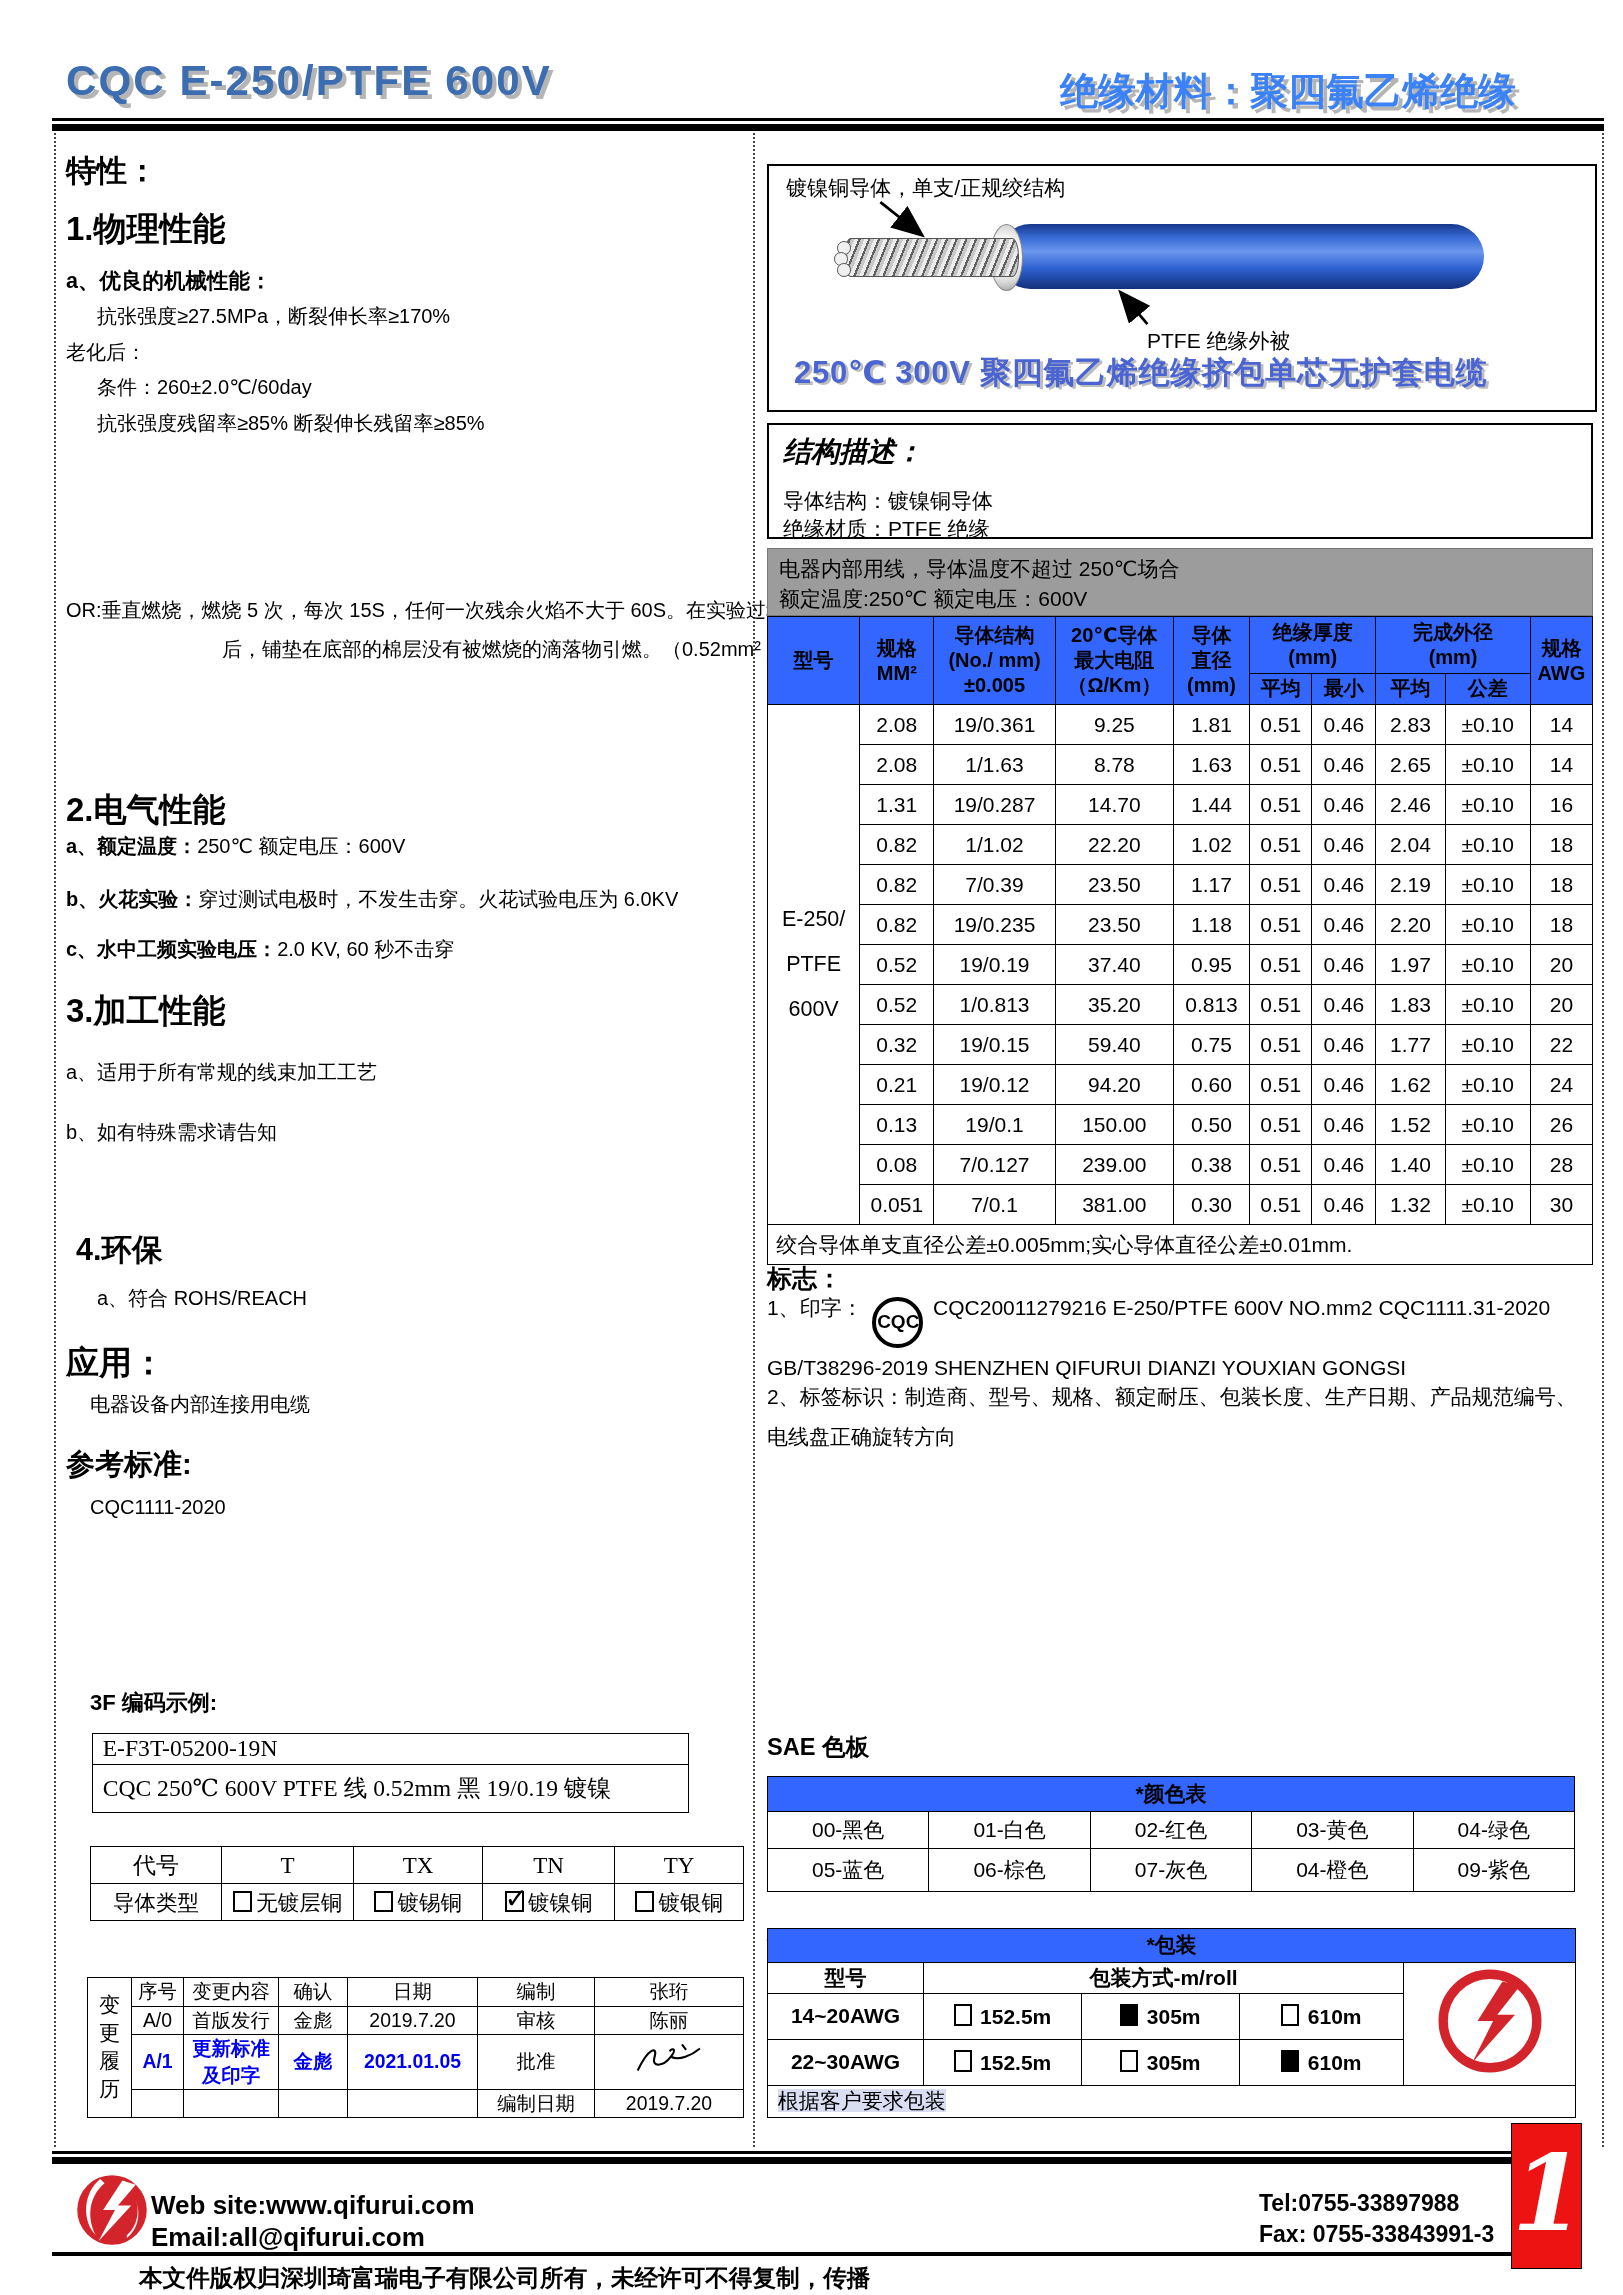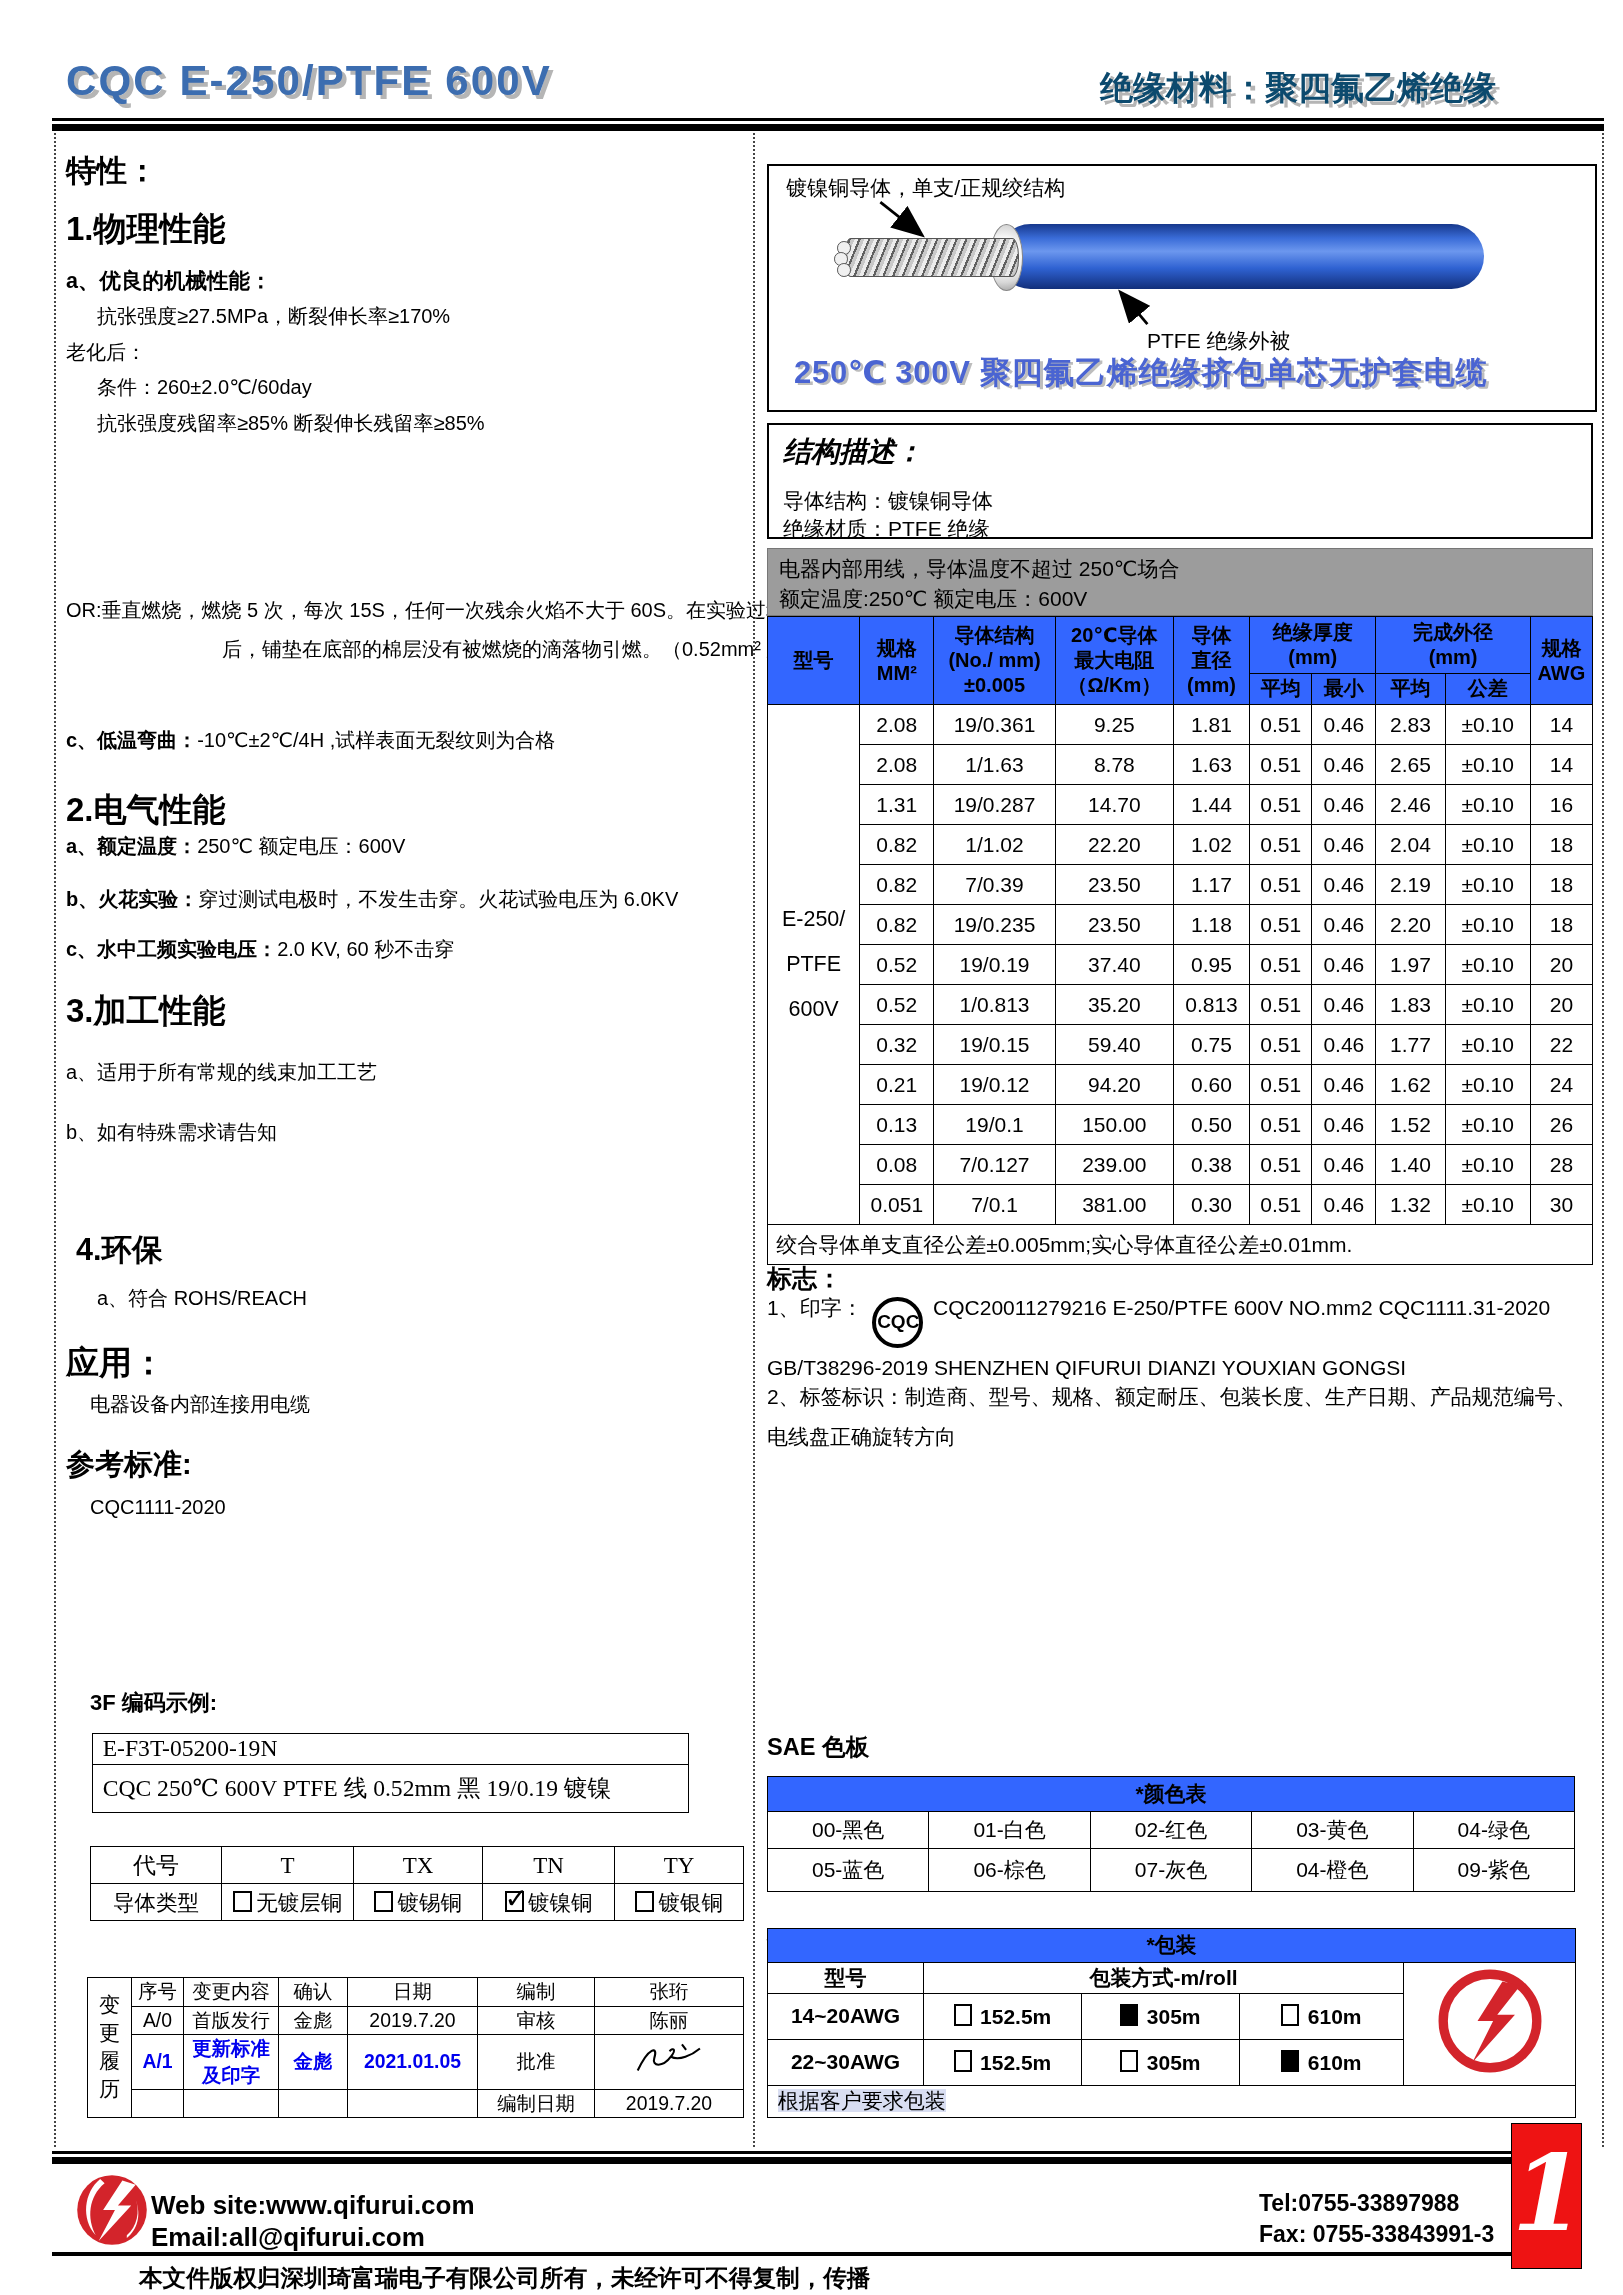--- a/index.html
+++ b/index.html
@@ -5,21 +5,21 @@
   html,body{margin:0;padding:0;background:#ffffff;}
   .page{position:relative;width:1623px;height:2295px;background:#fff;overflow:hidden;
         font-family:"Liberation Sans","DejaVu Sans",sans-serif;color:#000;}
   .abs{position:absolute;}
   .nowrap{white-space:nowrap;}
   .serif{font-family:"Liberation Serif","DejaVu Serif",serif;}
 
   
   .hdr-left{left:66px;top:57px;font-size:42px;font-weight:bold;color:#3c6db0;
             letter-spacing:2.1px;text-shadow:4.2px 3.5px 0 #b5b5b5;}
-  .hdr-right{left:1100px;top:66px;font-size:33px;font-weight:bold;color:#0c4a6e;
+  .hdr-right{left:1060px;top:66px;font-size:38px;font-weight:bold;color:#3b82f6;
              text-shadow:4.2px 3.5px 0 #b5b5b5;}
   .rule{background:#000;}
 
   .vdash{border-left:2.1px dotted #444;width:0;}
 
   
   .h1{font-size:33px;font-weight:bold;}
   .h2{font-size:32px;font-weight:bold;}
   .body-t{font-size:20px;line-height:1.6;}
   .bold{font-weight:bold;}
@@ -118,21 +118,20 @@
 
   <div class="abs body-t bold nowrap" style="left:66px;top:264px;font-size:21.5px;">a、优良的机械性能：</div>
   <div class="abs body-t nowrap" style="left:97px;top:300px;">抗张强度≥27.5MPa，断裂伸长率≥170%</div>
   <div class="abs body-t nowrap" style="left:66px;top:336px;">老化后：</div>
   <div class="abs body-t nowrap" style="left:97px;top:371px;">条件：260±2.0℃/60day</div>
   <div class="abs body-t nowrap" style="left:97px;top:407px;">抗张强度残留率≥85%  断裂伸长残留率≥85%</div>
 
 
   <div class="abs hang" style="left:66px;top:591px;"><span>OR:垂直燃烧，燃烧 5 次，每次 15S，任何一次残余火焰不大于 60S。在实验过程中或实验后，铺垫在底部的棉层没有被燃烧的滴落物引燃。（0.52mm² 及以上）</span></div>
 
-  <div class="abs body-t nowrap" style="left:66px;top:724px;"><span class="bold">c、低温弯曲：</span><span>-10℃±2℃/4H ,试样表面无裂纹则为合格</span></div>
 
   <div class="abs h1 nowrap" style="left:66px;top:788px;">2.电气性能</div>
   <div class="abs body-t nowrap" style="left:66px;top:830px;"><span class="bold">a、额定温度：</span><span>250℃   额定电压：600V</span></div>
   <div class="abs body-t nowrap" style="left:66px;top:883px;"><span class="bold">b、火花实验：</span><span>穿过测试电极时，不发生击穿。火花试验电压为 6.0KV</span></div>
   <div class="abs body-t nowrap" style="left:66px;top:933px;"><span class="bold">c、水中工频实验电压：</span><span>2.0 KV, 60 秒不击穿</span></div>
 
   <div class="abs h1 nowrap" style="left:66px;top:989px;">3.加工性能</div>
   <div class="abs body-t nowrap" style="left:66px;top:1056px;">a、适用于所有常规的线束加工工艺</div>
   <div class="abs body-t nowrap" style="left:66px;top:1116px;">b、如有特殊需求请告知</div>
 

